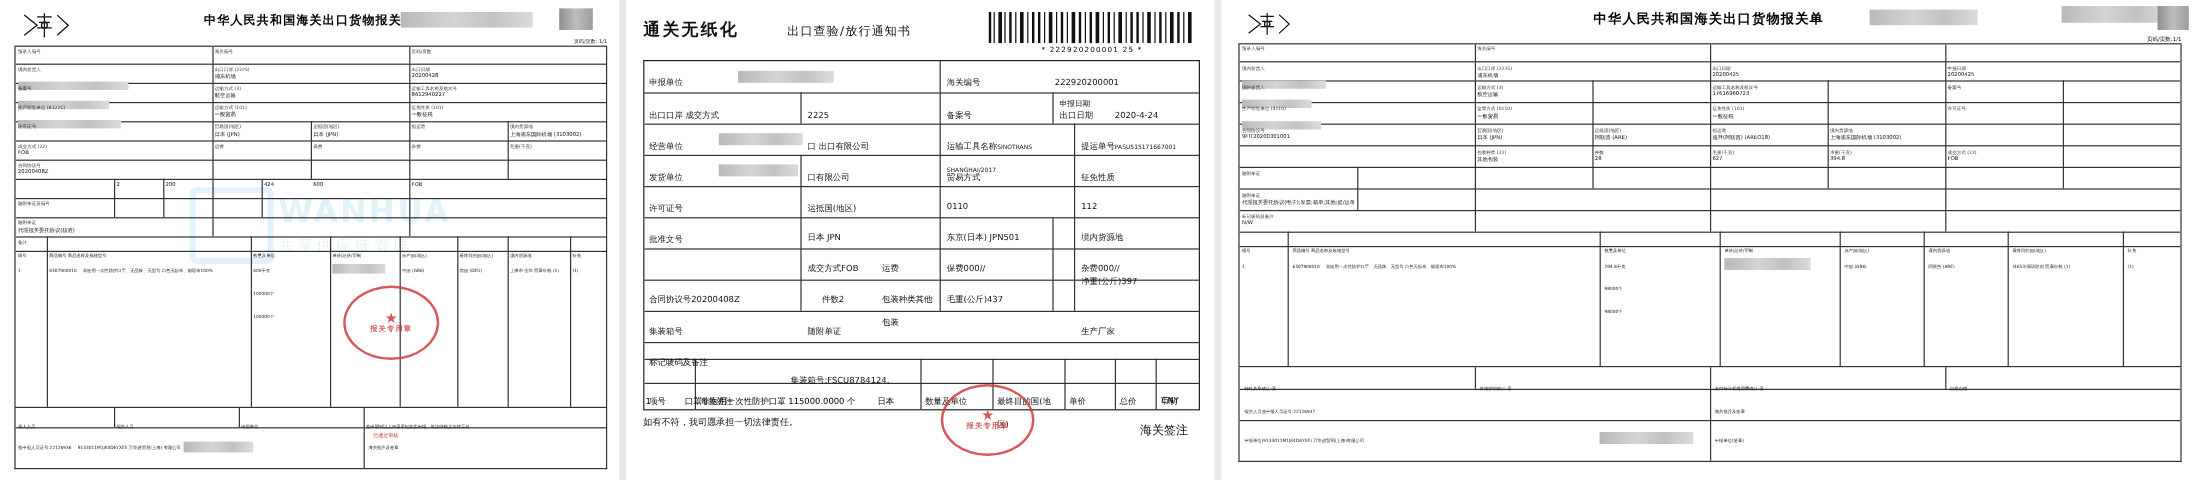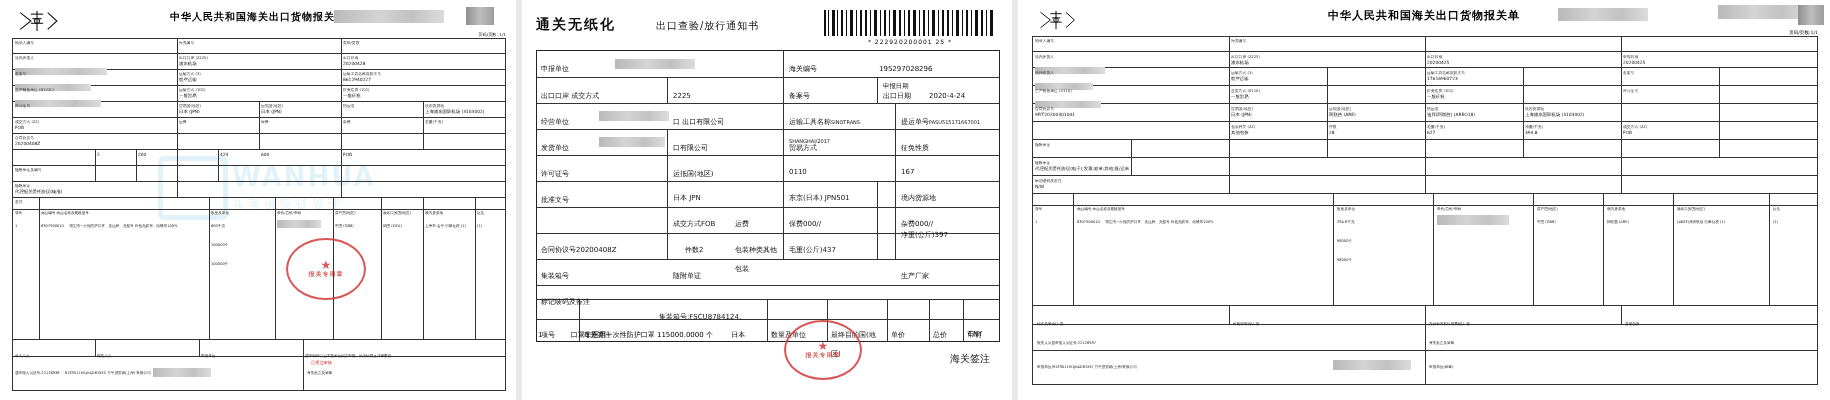--- a/index.html
+++ b/index.html
@@ -364,42 +364,42 @@
         <div class="vline" style="left:42px;top:248px;height:42px"></div>
         <div class="vline" style="left:230px;top:248px;height:42px"></div>
         <div class="vline" style="left:290px;top:248px;height:42px"></div>
         <div class="vline" style="left:350px;top:248px;height:42px"></div>
         <div class="vline" style="left:392px;top:248px;height:42px"></div>
         <div class="vline" style="left:426px;top:248px;height:42px"></div>
 
         <div class="cell" style="left:2px;top:4px;width:120px"><span class="md">申报单位</span></div>
         <span class="redact" style="position:absolute;left:78px;top:8px;width:80px;height:10px"></span>
         <div class="cell" style="left:250px;top:4px;width:100px"><span class="md">海关编号</span></div>
-        <div class="cell" style="left:340px;top:4px;width:120px"><span class="md">195297028296</span></div>
+        <div class="cell" style="left:340px;top:4px;width:120px"><span class="md">222920200001</span></div>
 
         <div class="cell" style="left:2px;top:31px;width:128px"><span class="md">出口口岸  成交方式</span></div>
         <div class="cell" style="left:134px;top:31px;width:110px"><span class="md">2225</span></div>
         <div class="cell" style="left:250px;top:31px;width:88px"><span class="md">备案号</span></div>
         <div class="cell" style="left:344px;top:31px;width:56px"><span class="md">出口日期</span></div>
         <div class="cell" style="left:390px;top:31px;width:72px"><span class="md">2020-4-24</span></div>
         <div class="cell" style="left:344px;top:21px;width:120px"><span class="md" style="font-size:6.4px">申报日期</span></div>
 
         <div class="cell" style="left:2px;top:57px;width:70px"><span class="md">经营单位</span></div>
         <span class="redact" style="position:absolute;left:62px;top:60px;width:70px;height:10px"></span>
         <div class="cell" style="left:134px;top:57px;width:110px"><span class="md">口 出口有限公司</span></div>
         <div class="cell" style="left:250px;top:57px;width:108px"><span class="md">运输工具名称</span><span class="sm">SINOTRANS SHANGHAI/2017</span></div>
         <div class="cell" style="left:362px;top:57px;width:100px"><span class="md">提运单号</span><span class="sm">PASU515171667001</span></div>
 
         <div class="cell" style="left:2px;top:83px;width:70px"><span class="md">发货单位</span></div>
         <span class="redact" style="position:absolute;left:62px;top:86px;width:66px;height:10px"></span>
         <div class="cell" style="left:134px;top:83px;width:110px"><span class="md">口有限公司</span></div>
         <div class="cell" style="left:250px;top:83px;width:108px"><span class="md">贸易方式</span></div>
         <div class="cell" style="left:362px;top:83px;width:100px"><span class="md">征免性质</span></div>
         <div class="cell" style="left:250px;top:107px;width:108px"><span class="md">0110</span></div>
-        <div class="cell" style="left:362px;top:107px;width:60px"><span class="md">167</span></div>
+        <div class="cell" style="left:362px;top:107px;width:60px"><span class="md">112</span></div>
 
         <div class="cell" style="left:2px;top:109px;width:70px"><span class="md">许可证号</span></div>
         <div class="cell" style="left:134px;top:109px;width:110px"><span class="md">运抵国(地区)</span></div>
         <div class="cell" style="left:134px;top:133px;width:110px"><span class="md">日本        JPN</span></div>
         <div class="cell" style="left:250px;top:133px;width:90px"><span class="md">东京(日本)      JPN501</span></div>
         <div class="cell" style="left:362px;top:133px;width:100px"><span class="md">境内货源地</span></div>
 
         <div class="cell" style="left:2px;top:135px;width:70px"><span class="md">批准文号</span></div>
         <div class="cell" style="left:134px;top:159px;width:60px"><span class="md">成交方式</span><span class="md">FOB</span></div>
         <div class="cell" style="left:196px;top:159px;width:50px"><span class="md">运费</span></div>
@@ -430,20 +430,21 @@
       </div>
 
       <div style="position:absolute;left:16px;top:330px;font-size:7px;">
         <span>1</span>
         <span style="margin-left:26px">口罩非医用一次性防护口罩 115000.0000 个</span>
         <span style="margin-left:16px">日本</span>
         <span style="position:absolute;left:430px;">CNY</span>
       </div>
 
       <div class="foot">
+        <div>如有不符，我司愿承担一切法律责任。</div>
       </div>
       <div class="sigtxt">海关签注</div>
 
       <div class="stamp" style="left:262px;top:320px;width:74px;height:56px;">
         <div class="star">★</div>
         <div class="stxt">报关专用章</div>
       </div>
     </div>
   </div>
 

